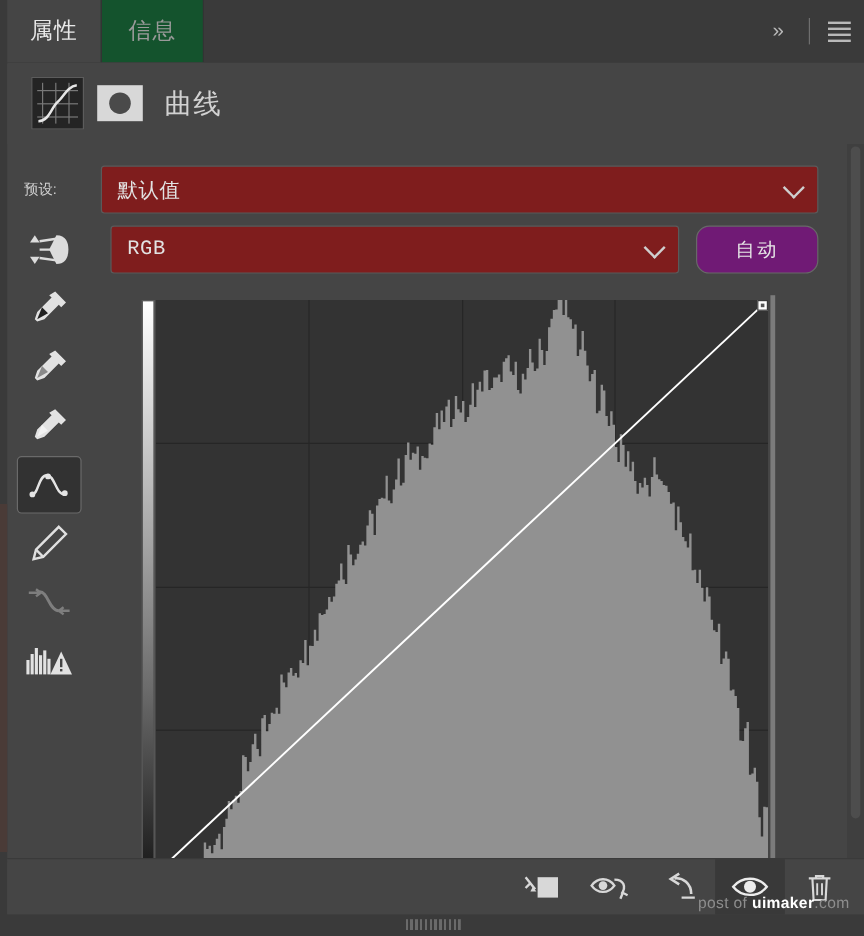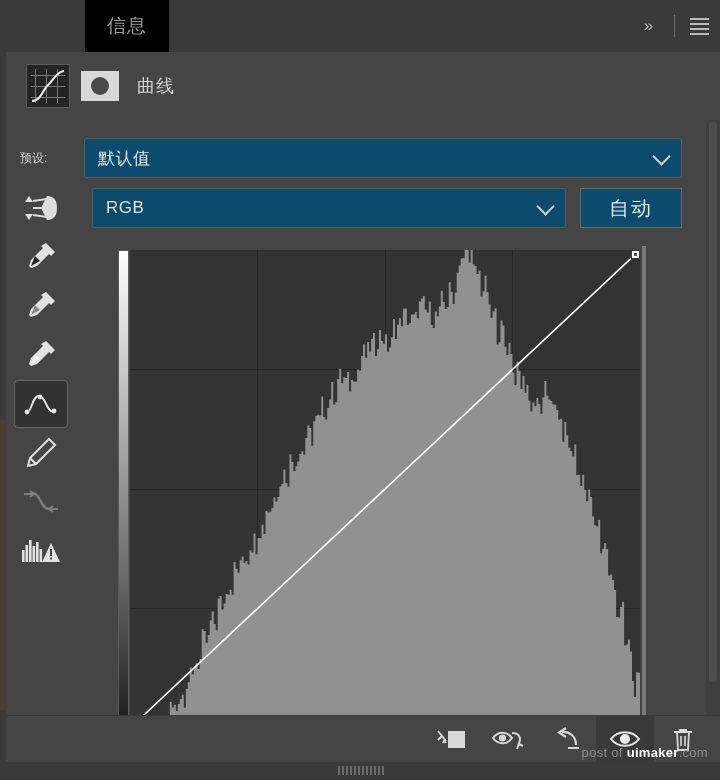--- a/index.html
+++ b/index.html
@@ -53,21 +53,21 @@
     font-size: 19px;
     letter-spacing: 1px;
     cursor: default;
     box-sizing: border-box;
   }
   .tab.active {
     background: #454545;
     color: #e8e8e8;
   }
   .tab.inactive {
-    background: #000000;
+    background: #14532d;
     color: #9a9a9a;
   }
   #tab-props { left: 0; width: 78px; }
   #tab-info  { left: 78px; width: 86px; border-left: 1px solid #333; border-right: 1px solid #333; }
 
   .tabbar-right {
     position: absolute;
     right: 0; top: 0;
     height: 52px;
     display: flex;
@@ -133,47 +133,48 @@
     flex: 0 0 auto;
   }
   .mask-thumb .dot {
     width: 18px; height: 18px;
     border-radius: 50%;
     background: #4a4a4a;
   }
   .header-title {
     margin-left: 18px;
     color: #d2d2d2;
-    font-size: 18px;
+    font-size: 23px;
     letter-spacing: 1px;
   }
 
   
   .preset-row {
     position: absolute;
     left: 20px; top: 136px;
     width: 662px; height: 44px;
     display: flex;
     align-items: center;
   }
   .preset-label {
     color: #d0d0d0;
     font-size: 12px;
     width: 64px;
     flex: 0 0 auto;
   }
   .combo {
     position: relative;
-    background: #0c4a6e;
+    background: #7f1d1d;
     border: 1px solid #5a5a5a;
     border-radius: 3px;
     height: 38px;
     display: flex;
     align-items: center;
     box-sizing: border-box;
+    font-family: Liberation Mono, monospace;
   }
   .combo .val {
     color: #e2e2e2;
     font-size: 17px;
     padding-left: 13px;
     letter-spacing: 0.5px;
   }
   .combo .chev {
     position: absolute;
     right: 13px;
@@ -198,24 +199,24 @@
     align-items: flex-start;
     gap: 14px;
   }
   #channel-combo {
     width: 474px;
     height: 40px;
   }
   .auto-btn {
     width: 102px; height: 40px;
     border: 1px solid #686868;
-    border-radius: 0;
-    background: #0c4a6e;
+    border-radius: 11px;
+    background: #701a75;
     color: #e6e6e6;
-    font-size: 20px;
+    font-size: 16px;
     display: flex;
     align-items: center;
     justify-content: center;
     letter-spacing: 2px;
     box-sizing: border-box;
   }
 
   
   .tool-rail {
     position: absolute;
@@ -360,20 +361,23 @@
 </head>
 <body>
 
 <div id="app">
 
   <div class="edge-strip">
     <div class="warm"></div>
   </div>
 
   <div class="tabbar">
+    <div class="tab active" id="tab-props">
+      <span>属性</span>
+    </div>
     <div class="tab inactive" id="tab-info">
       <span>信息</span>
     </div>
 
     <div class="tabbar-right">
       <div class="collapse-icon">»</div>
       <div class="divider-v"></div>
       <div class="menu-icon">
         <i></i>
           <i></i>

